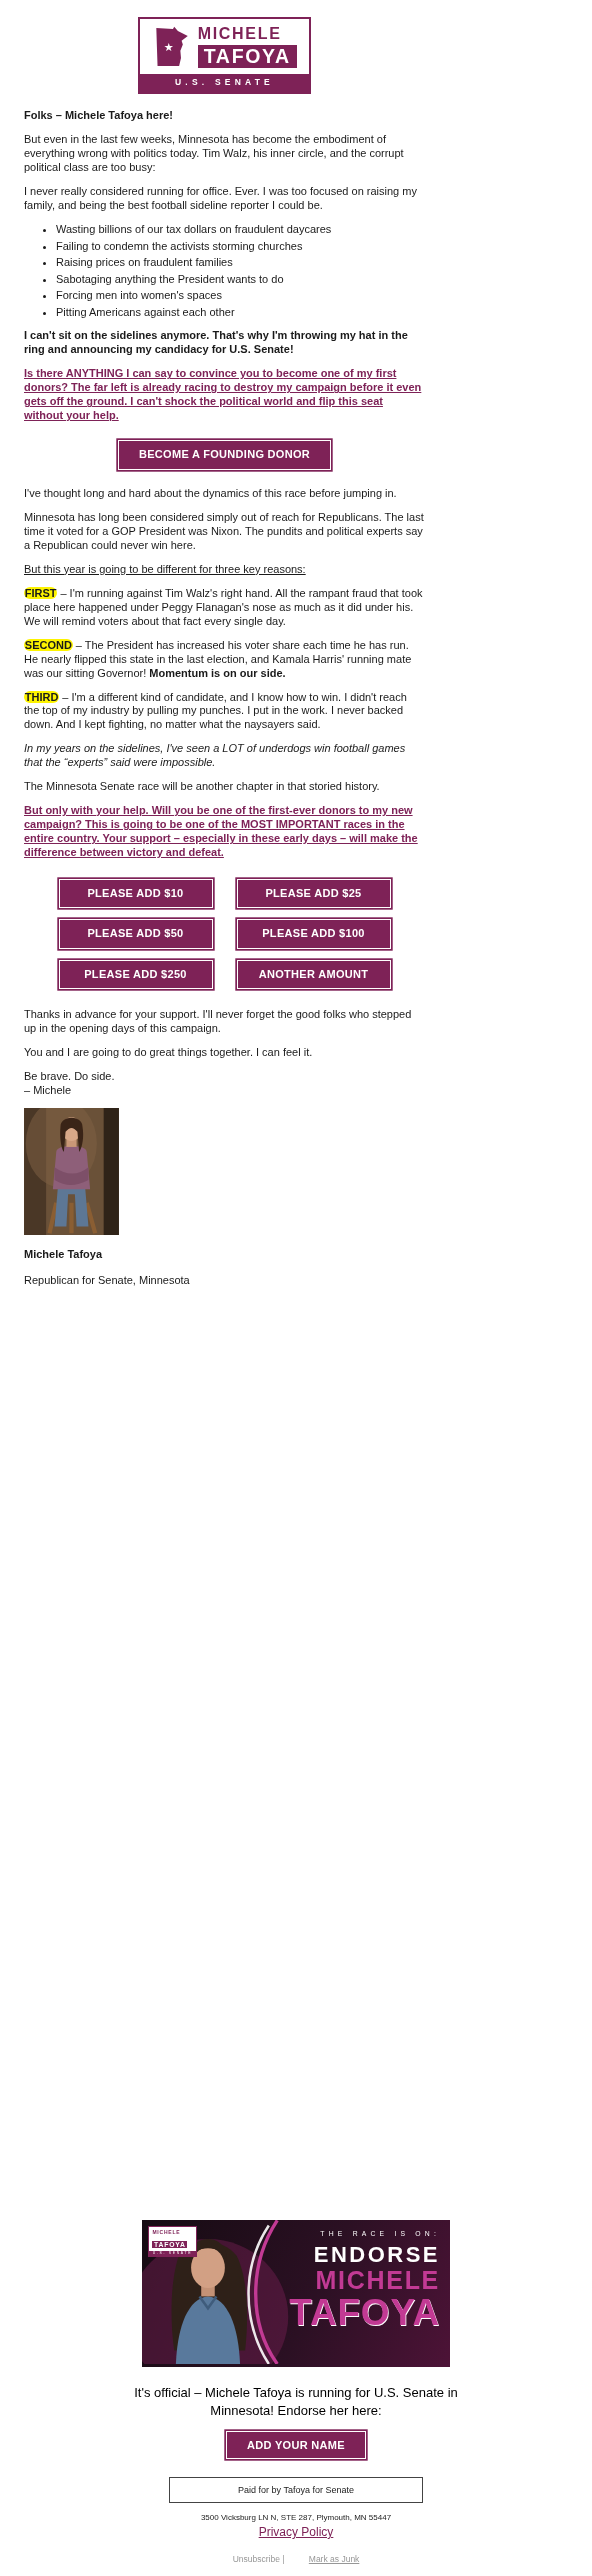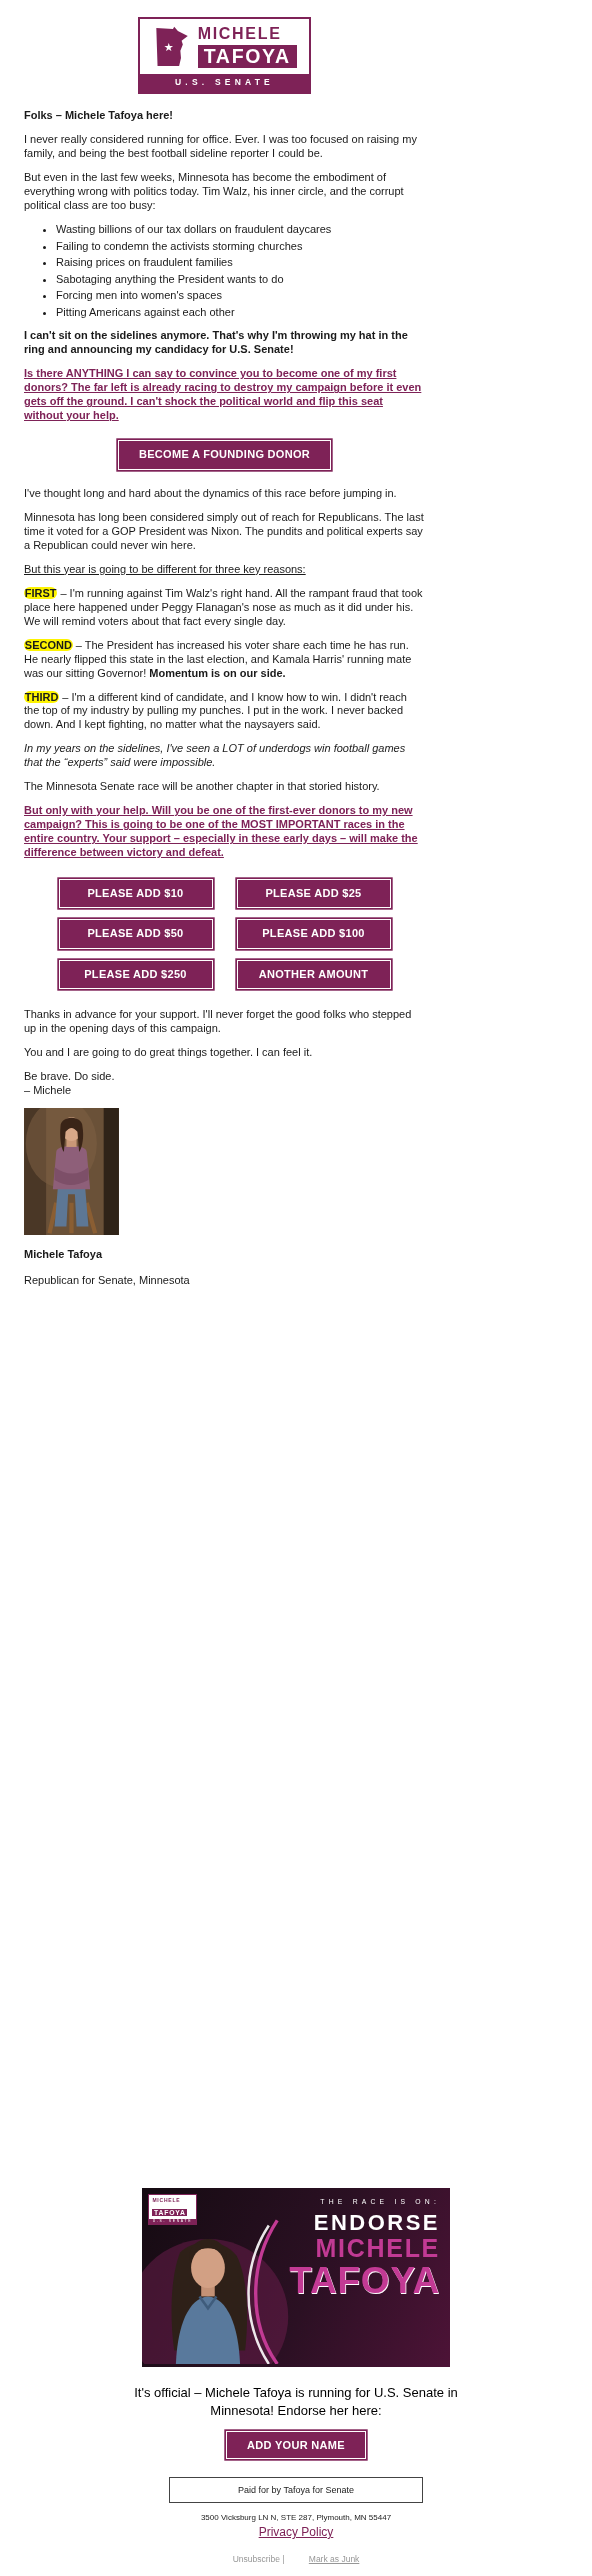--- a/index.html
+++ b/index.html
@@ -31,21 +31,21 @@
   .cta-btn { display:inline-block; background:var(--brand); color:#fff; font-weight:bold; font-size:11px; letter-spacing:0.3px; padding:6.8px 20px; border:1.7px solid #fff; box-shadow:0 0 0 1.7px var(--brand); cursor:pointer; text-align:center; text-decoration:none; }
 
   .donate-grid { display:grid; grid-template-columns:154px 154px; gap:11px 24px; justify-content:center; margin:18.6px auto 18.6px; }
   .donate-grid .cta-btn { padding:6.8px 3.4px; }
 
   .photo { width:95px; height:127px; margin:3.4px 0 13.5px; }
   .sig-name { font-weight:bold; margin-bottom:12px; }
 
   
   .bottom { position:absolute; left:0; right:0; bottom:0; padding-bottom:12px; text-align:center; }
-  .banner { position:relative; width:308px; height:179px; margin:0 auto 17px; background:linear-gradient(115deg,#150b12 0%, #2b1023 55%, #4d1337 100%); overflow:hidden; text-align:left; cursor:pointer; }
+  .banner { position:relative; width:308px; height:147px; margin:0 auto 17px; background:linear-gradient(115deg,#150b12 0%, #2b1023 55%, #4d1337 100%); overflow:hidden; text-align:left; cursor:pointer; }
   .banner-photo { position:absolute; left:0; bottom:0; }
   .mini-logo { position:absolute; top:6px; left:6px; background:#fff; border:0.8px solid var(--brand); padding:1.7px 3.4px 0; width:49px; }
   .mini-first { color:var(--brand); font-weight:bold; font-size:5px; letter-spacing:0.8px; }
   .mini-last { display:inline-block; background:var(--brand); color:#fff; font-weight:bold; font-size:6.8px; padding:0 1.7px; letter-spacing:0.8px; }
   .mini-office { background:var(--brand); color:#fff; font-size:3.4px; letter-spacing:1.7px; text-align:center; margin:0.8px -3.4px 0; padding:0.8px 0; }
   .banner-text { position:absolute; top:10px; right:10px; text-align:right; }
   .kicker { color:#fff; font-size:6.8px; letter-spacing:4.2px; margin-bottom:6px; }
   .b1 { color:#fff; font-weight:bold; font-size:22px; letter-spacing:2.5px; line-height:1.08; }
   .b2 { color:var(--accent); font-weight:bold; font-size:25px; letter-spacing:1.7px; line-height:1.08; }
   .b3 { color:var(--accent); font-weight:bold; font-size:37px; letter-spacing:0.8px; line-height:1.0; text-shadow:0.8px 0.8px 0 #fff; }
@@ -76,23 +76,23 @@
               <div class="logo-first">MICHELE</div>
               <div class="logo-last">TAFOYA</div>
             </div>
           </div>
           <div class="logo-office">U.S. SENATE</div>
         </div>
       </div>
 
       <p><strong>Folks – Michele Tafoya here!</strong></p>
 
+      <p>But even in the last few weeks, Minnesota has become the embodiment of everything wrong with politics today. Tim Walz, his inner circle, and the corrupt political class are too busy:</p>
+
       <p>I never really considered running for office. Ever. I was too focused on raising my family, and being the best football sideline reporter I could be.</p>
-
-      <p>But even in the last few weeks, Minnesota has become the embodiment of everything wrong with politics today. Tim Walz, his inner circle, and the corrupt political class are too busy:</p>
 
       <ul class="grievances">
         <li>Wasting billions of our tax dollars on fraudulent daycares</li>
         <li>Failing to condemn the activists storming churches</li>
         <li>Raising prices on fraudulent families</li>
         <li>Sabotaging anything the President wants to do</li>
         <li>Forcing men into women's spaces</li>
         <li>Pitting Americans against each other</li>
       </ul>
 

